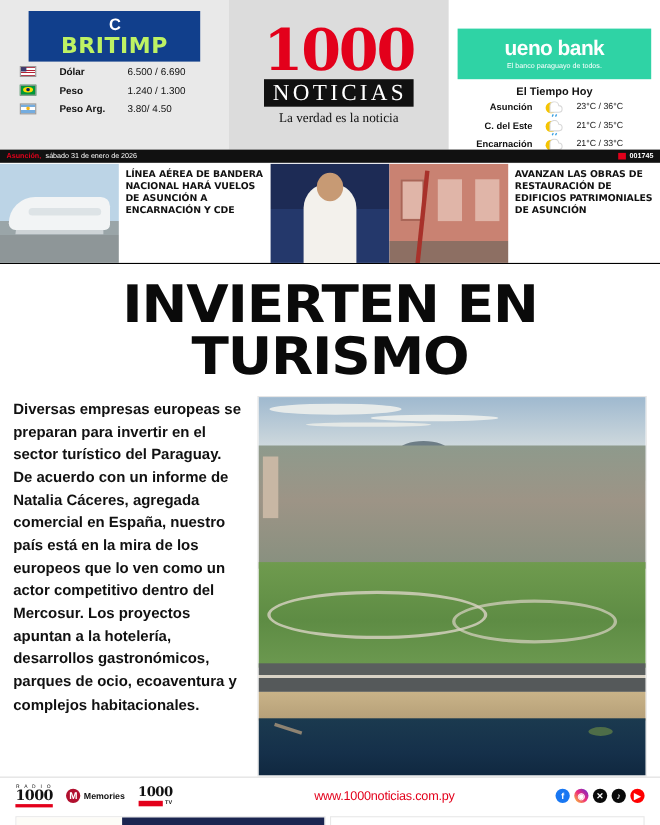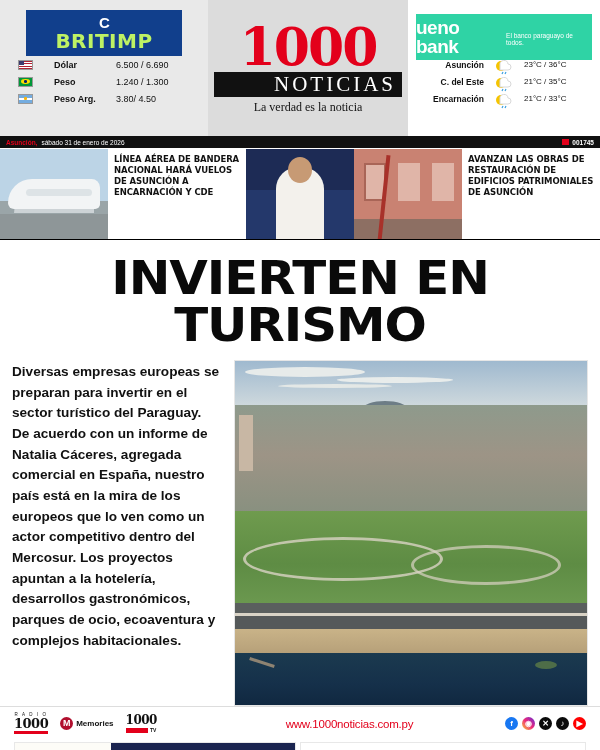--- a/index.html
+++ b/index.html
@@ -61,35 +61,35 @@
   .rate-name  { font-size: 9px; font-weight: 700; color: #111; width: 62px; margin-left: 13px; }
   .rate-value { font-size: 9px; color: #111; }
 
   
   .masthead { text-align: center; padding-top: 2px; }
   .mh-1000 {
     font-family: "DejaVu Serif", serif; font-size: 52px; font-weight: 700;
     color: #e3001b; line-height: .92; letter-spacing: -2px;
   }
   .mh-noticias-wrap { display: flex; align-items: stretch; justify-content: center;
-                      margin-top: 1px; }
+                      margin-top: 1px; flex-direction: column; }
   .mh-bar { width: 52px; background: #111; }
   .mh-noticias {
     background: #111; color: #ffffff; font-family: "Liberation Serif", serif;
     font-size: 21px; letter-spacing: 3px; padding: 0 6px 1px 8px; line-height: 1.15;
   }
   .mh-tagline {
     font-family: "Liberation Serif", serif; font-size: 12px; color: #111;
     margin-top: 3px;
   }
 
   
   .ueno {
-    background: #2fd3a5; height: 46px; margin-top: 8px;
-    display: flex; align-items: center; justify-content: center;
+    background: #2fd3a5; height: 46px; margin-top: 20px;
+    display: flex; flex-direction: column; align-items: center; justify-content: center;
   }
   .ueno-name { color: #ffffff; font-size: 19px; font-weight: 700; letter-spacing: -.5px;
                line-height: 1; }
   .ueno-sub  { color: #ffffff; font-size: 6.5px; margin-top: 3px; }
 
   .weather-title { text-align: center; font-size: 10px; font-weight: 700; color: #111;
                    margin: 6px 0 3px 0; }
   .w-row { display: flex; align-items: flex-start; height: 17px; }
   .w-city { font-size: 8.5px; font-weight: 700; color: #111; width: 74px; text-align: right;
             padding-right: 6px; }
@@ -291,20 +291,21 @@
         </div>
         <div class="mh-tagline">La verdad es la noticia</div>
       </div>
     </div>
 
     <div class="top-col-right">
       <div class="ueno">
         <div class="ueno-name">ueno bank</div>
         <div class="ueno-sub">El banco paraguayo de todos.</div>
       </div>
+      <div class="weather-title">El Tiempo Hoy</div>
 
       <div class="w-row">
         <span class="w-city">Asunción</span>
         <span class="w-icon">
           <svg width="20" height="15" viewBox="0 0 20 15">
             <circle cx="8" cy="6" r="5" fill="#f5c400"></circle>
             <path d="M7 10h8a3 3 0 000-6 4 4 0 00-8 1z" fill="#ffffff" stroke="#d8d8d8"></path>
             <path d="M10 12l-1 2M13 12l-1 2" stroke="#3aa0e0" stroke-width="1.2"></path>
           </svg>
         </span>

